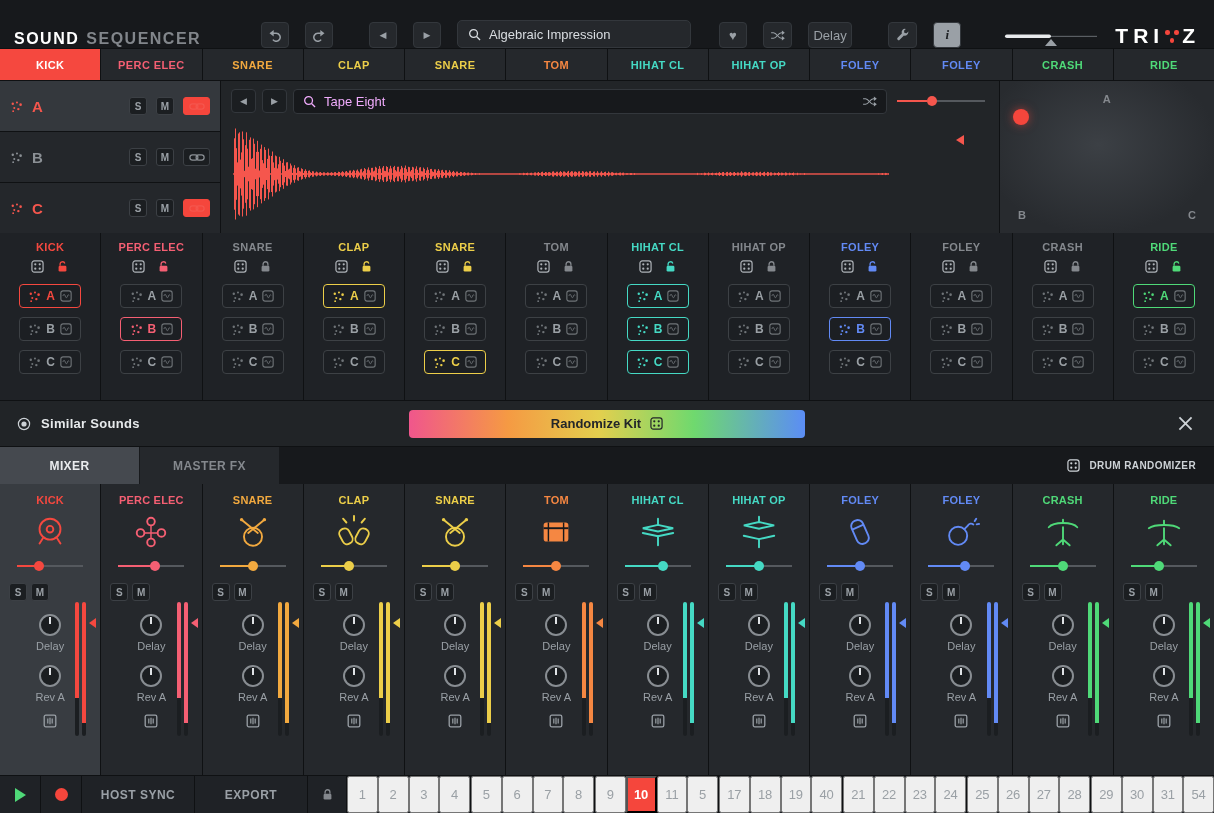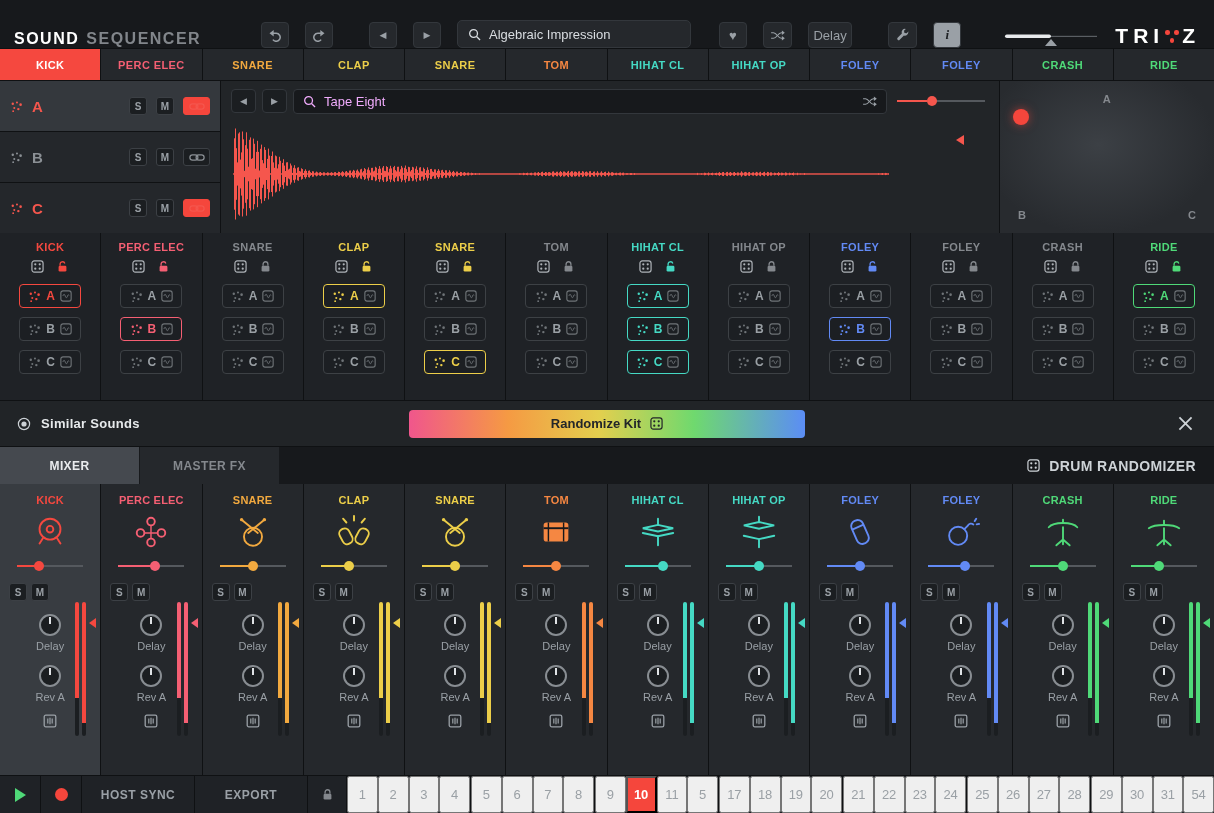--- a/index.html
+++ b/index.html
@@ -84,21 +84,21 @@
 .similar-bar .icon{color:#cdd2d6}
 .similar-label{margin-left:10px;font-size:13px;font-weight:bold;color:#e7eaec;letter-spacing:.3px}
 .randomize{position:absolute;left:50%;transform:translateX(-50%);width:396px;height:28px;border:none;border-radius:4px;background:linear-gradient(90deg,#f0568c 0%,#f59a43 25%,#e3cf4e 48%,#6fd96e 72%,#5b8df5 100%);display:flex;align-items:center;justify-content:center;gap:9px;color:#232629;font-weight:bold;font-size:13px;cursor:pointer}
 .randomize .icon{color:#232629;display:flex}
 .close-x{position:absolute;right:20px;background:none;border:none;color:#aeb3b8;cursor:pointer;display:flex}
 
 
 .mixer-tabs{flex:0 0 37px;background:#17191c;display:flex;gap:1px;align-items:stretch}
 .mtab{width:139px;background:#25282c;border:none;color:#84888d;font-size:12px;font-weight:bold;letter-spacing:.4px;cursor:pointer}
 .mtab.active{background:#45494f;color:#e9ebee}
-.drum-rand{margin-left:auto;display:flex;align-items:center;gap:9px;padding-right:18px;color:#ced3d7;font-weight:bold;font-size:14px;letter-spacing:.4px;background:none;border:none;cursor:pointer}
+.drum-rand{margin-left:auto;display:flex;align-items:center;gap:9px;padding-right:18px;color:#ced3d7;font-weight:bold;font-size:10px;letter-spacing:.4px;background:none;border:none;cursor:pointer}
 .drum-rand .icon{color:#ced3d7;display:flex}
 
 
 .mixer{flex:1;display:flex;gap:1px;background:#0f1113}
 .channel{flex:1;background:#25282c;position:relative;display:flex;flex-direction:column;align-items:center;padding-top:10px}
 .channel.selected{background:#383c41}
 .ch-name{font-size:11px;font-weight:bold;color:var(--c);letter-spacing:.2px;white-space:nowrap}
 .ch-icon{margin-top:4px;height:44px;display:flex;align-items:center;justify-content:center;color:var(--c)}
 .ch-slider{width:66px;height:14px;position:relative;margin-top:5px;cursor:pointer}
 .ch-sl-track{position:absolute;left:0;right:0;top:6px;height:2px;background:#55595e}
@@ -1849,21 +1849,21 @@
         <div class="t-group">
           <button class="t-step">9</button>
           <button class="t-step current">10</button>
           <button class="t-step">11</button>
           <button class="t-step">5</button>
         </div>
         <div class="t-group">
           <button class="t-step">17</button>
           <button class="t-step">18</button>
           <button class="t-step">19</button>
-          <button class="t-step">20</button>
+          <button class="t-step">40</button>
         </div>
         <div class="t-group alt">
           <button class="t-step">21</button>
           <button class="t-step">22</button>
           <button class="t-step">23</button>
           <button class="t-step">24</button>
         </div>
         <div class="t-group">
           <button class="t-step">25</button>
           <button class="t-step">26</button>

